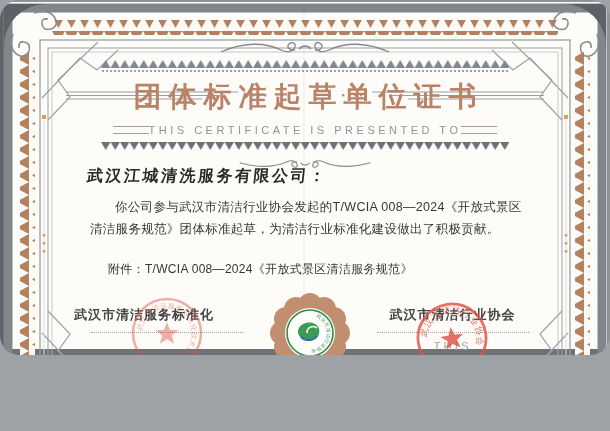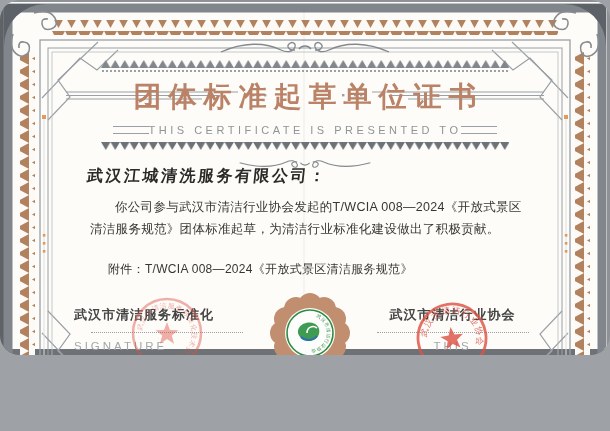--- a/index.html
+++ b/index.html
@@ -181,21 +181,20 @@
 
   <div class="body-text">
     <p>你公司参与武汉市清洁行业协会发起的T/WCIA 008—2024《开放式景区清洁服务规范》团体标准起草，为清洁行业标准化建设做出了积极贡献。</p>
   </div>
 
   <div class="attachment">附件：T/WCIA 008—2024《开放式景区清洁服务规范》</div>
 
   <div class="sig-block">
     <div class="org-line">武汉市清洁服务标准化</div>
     <div class="block-dotted"></div>
-    <div class="block-label">SIGNATURE</div>
   </div>
 
   <div class="date-block">
     <div class="org-line">武汉市清洁行业协会</div>
     <div class="block-dotted"></div>
     <div class="block-label">THIS</div>
   </div>
 
   <svg class="stamp stamp-left" width="90" height="90" viewBox="0 0 90 90">
     <defs>

